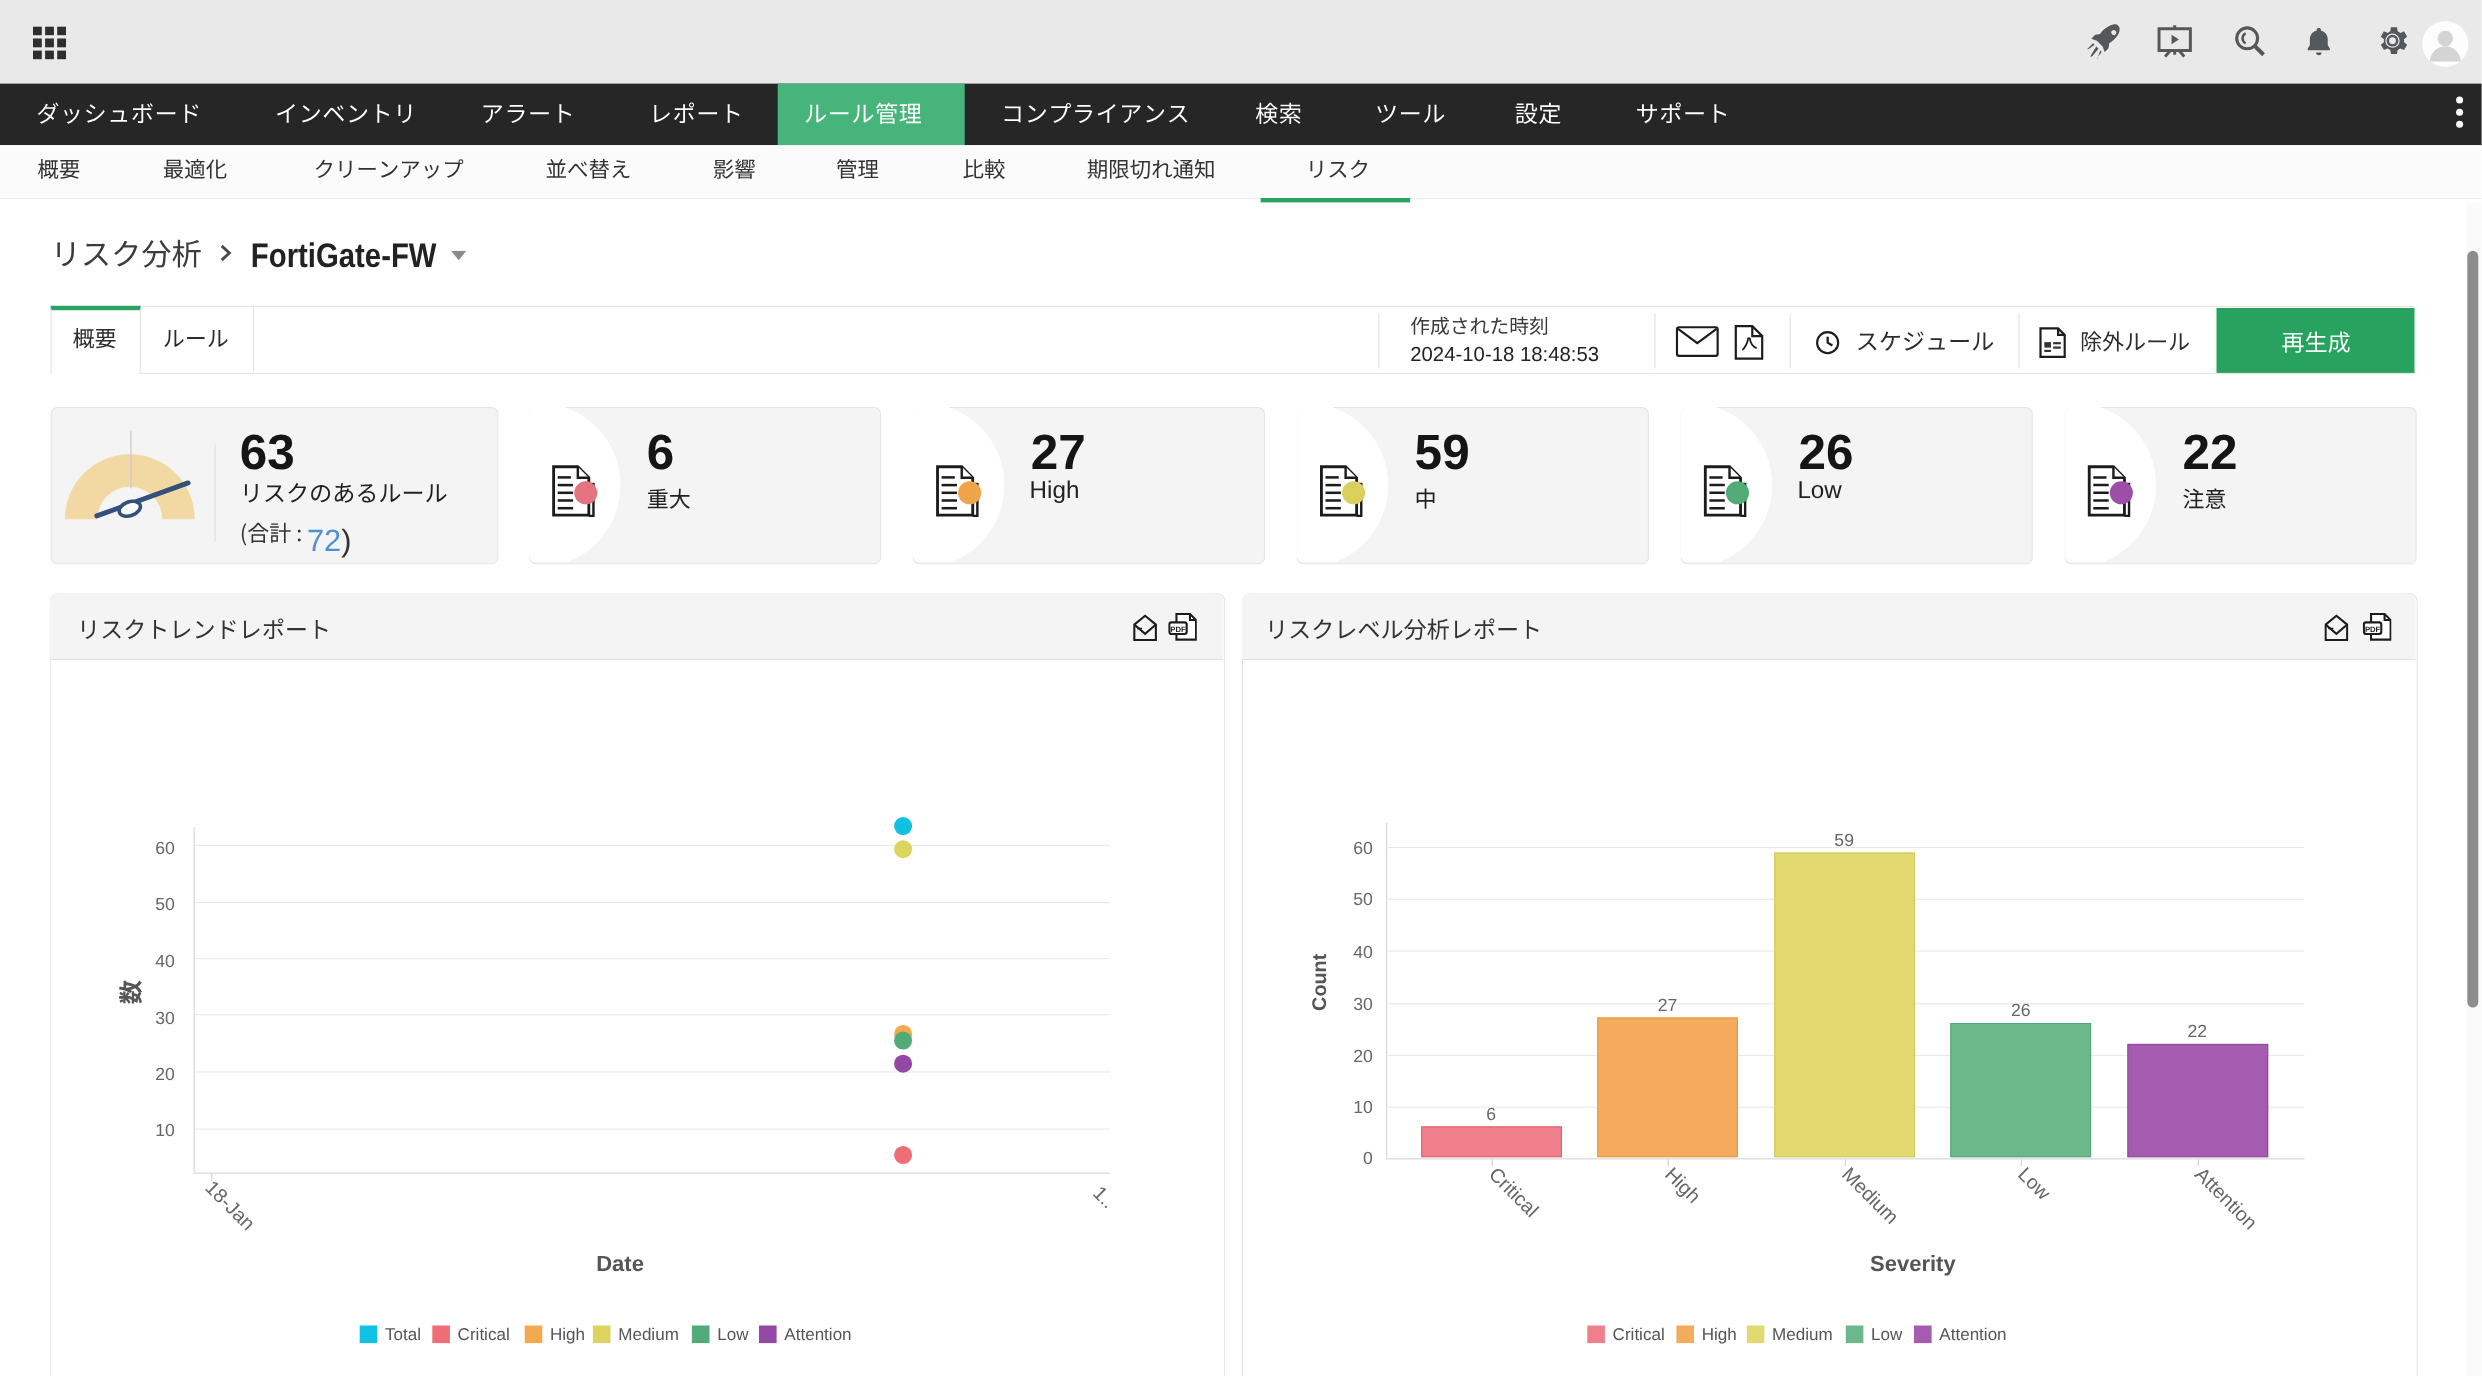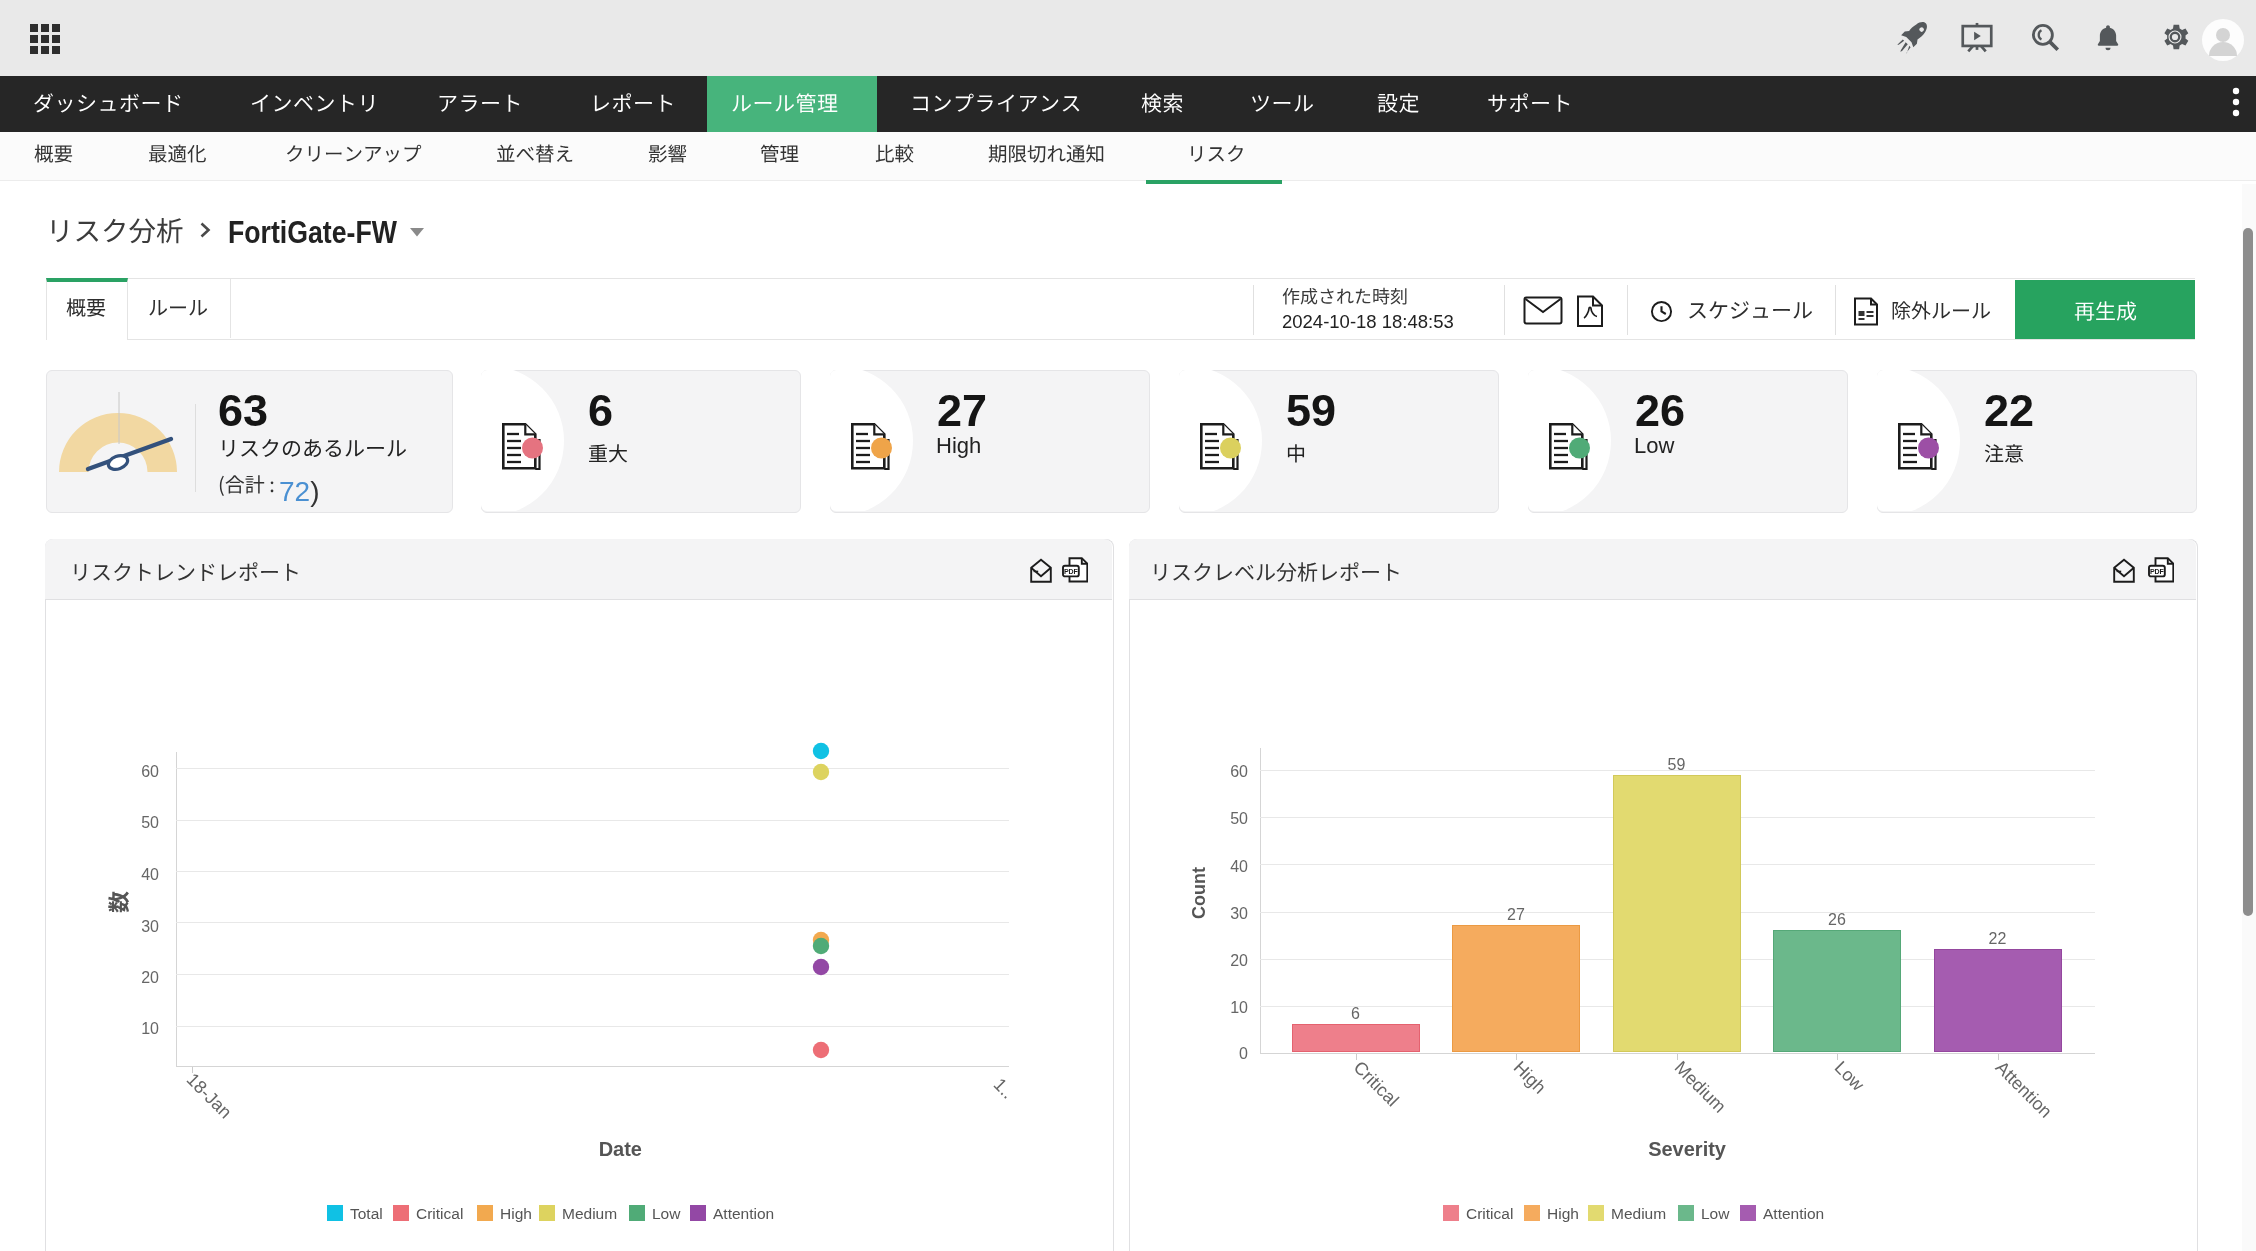--- a/index.html
+++ b/index.html
@@ -20,21 +20,21 @@
 .panel{position:absolute;top:539px;height:712px;border:1px solid #e0e0e2;border-radius:8px 8px 0 0;border-bottom:none;background:#fff}
 .phead{position:absolute;top:539px;height:60px;background:#f4f4f5;border-bottom:1px solid #e0e0e2;border-radius:8px 8px 0 0}
 .grid{position:absolute;height:1px;background:#e8e8e8}
 .vline{position:absolute;width:1px;background:#d5d5d5}
 .hlineAx{position:absolute;height:1px;background:#d5d5d5}
 .ylab{position:absolute;font-size:16px;color:#666;text-align:right}
 .vlab{position:absolute;font-size:16px;color:#666;text-align:center}
 .rlab{position:absolute;font-size:18px;color:#666;transform:rotate(45deg);transform-origin:top left;line-height:1;white-space:nowrap}
 .vtick{position:absolute;width:1px;height:6px;background:#ccc}
 .rot90{position:absolute;font-size:18px;font-weight:bold;color:#555;transform:rotate(-90deg);transform-origin:top left;line-height:1;white-space:nowrap}
-.atitle{position:absolute;font-size:20px;font-weight:bold;color:#555;text-align:right}
+.atitle{position:absolute;font-size:20px;font-weight:bold;color:#555;text-align:left}
 .lsq{position:absolute;top:1205px;width:16px;height:16px}
 .ltx{position:absolute;top:1204.5px;font-size:15.5px;color:#555}
 </style></head>
 <body>
 <svg width="0" height="0" style="position:absolute">
     <defs>
       <path id="g0" d="M765 -806Q778 -789 793 -764Q808 -740 822 -715Q836 -690 847 -669L793 -645Q778 -675 755 -715Q732 -755 712 -783ZM875 -846Q888 -828 904 -803Q919 -778 934 -754Q949 -729 959 -710L905 -686Q889 -719 866 -757Q843 -796 822 -824ZM383 -435Q432 -407 484 -373Q537 -339 590 -302Q643 -265 690 -230Q738 -195 775 -165L716 -96Q682 -127 635 -164Q588 -202 534 -240Q481 -279 428 -314Q375 -350 329 -379ZM841 -617Q834 -607 828 -591Q822 -576 818 -564Q803 -513 777 -454Q752 -395 716 -335Q681 -275 637 -221Q569 -137 468 -61Q368 15 226 68L154 5Q248 -23 324 -66Q400 -109 461 -160Q522 -211 567 -264Q606 -311 639 -366Q671 -420 695 -475Q719 -530 730 -576H359L392 -648H709Q729 -648 746 -650Q763 -653 775 -657ZM504 -762Q491 -742 479 -720Q467 -697 459 -683Q429 -629 382 -563Q335 -497 271 -432Q207 -367 127 -312L60 -363Q146 -417 209 -481Q273 -544 315 -605Q358 -666 381 -712Q389 -725 399 -748Q409 -771 413 -791Z"></path>
       <path id="g1" d="M483 -576Q490 -561 501 -532Q512 -502 524 -469Q537 -436 547 -406Q557 -377 562 -360L488 -334Q484 -351 474 -380Q465 -409 453 -442Q441 -476 429 -505Q417 -534 410 -551ZM845 -520Q840 -505 837 -493Q833 -480 830 -470Q810 -388 776 -309Q742 -231 688 -163Q619 -75 533 -16Q446 43 362 75L296 8Q354 -10 413 -40Q473 -70 526 -112Q580 -154 621 -205Q657 -249 685 -304Q714 -359 733 -421Q752 -483 759 -547ZM251 -526Q259 -509 271 -480Q283 -451 297 -416Q310 -382 322 -351Q335 -319 342 -300L266 -272Q260 -291 249 -323Q237 -356 223 -391Q209 -426 197 -455Q184 -484 177 -497Z"></path>
       <path id="g2" d="M301 -768Q323 -756 353 -737Q383 -718 415 -697Q447 -676 475 -657Q502 -639 518 -627L471 -559Q453 -572 426 -591Q399 -610 368 -631Q337 -651 307 -670Q278 -688 256 -701ZM151 -53Q206 -63 264 -80Q322 -96 379 -119Q436 -141 486 -170Q569 -218 640 -276Q711 -334 768 -400Q825 -466 865 -536L913 -454Q848 -353 748 -260Q649 -167 529 -96Q478 -67 419 -43Q359 -18 302 0Q244 18 197 28ZM150 -543Q172 -532 203 -513Q234 -495 266 -475Q298 -456 326 -438Q354 -420 370 -408L324 -338Q305 -352 278 -370Q250 -389 219 -409Q188 -428 158 -446Q128 -464 106 -475Z"></path>
       <path id="g3" d="M737 -476Q735 -469 733 -460Q731 -451 730 -445Q728 -422 722 -383Q717 -344 710 -297Q703 -250 696 -203Q689 -157 683 -118Q678 -80 674 -59H589Q593 -76 598 -111Q604 -147 611 -192Q619 -237 625 -283Q631 -328 636 -366Q640 -403 641 -423Q622 -423 587 -423Q552 -423 511 -423Q469 -423 429 -423Q389 -423 360 -423Q332 -423 323 -423Q301 -423 282 -422Q262 -421 243 -420V-504Q255 -502 269 -501Q282 -500 296 -499Q310 -498 322 -498Q334 -498 363 -498Q392 -498 430 -498Q467 -498 506 -498Q545 -498 577 -498Q610 -498 626 -498Q635 -498 644 -499Q654 -500 663 -502Q672 -503 676 -505ZM149 -91Q167 -90 188 -88Q209 -87 232 -87Q245 -87 286 -87Q328 -87 385 -87Q442 -87 505 -87Q567 -87 625 -87Q682 -87 723 -87Q764 -87 777 -87Q793 -87 817 -88Q840 -89 856 -90V-9Q847 -10 833 -10Q819 -10 805 -11Q791 -11 780 -11Q766 -11 724 -11Q682 -11 624 -11Q566 -11 503 -11Q440 -11 383 -11Q326 -11 285 -11Q244 -11 232 -11Q209 -11 190 -10Q171 -10 149 -8Z"></path>
@@ -720,21 +720,21 @@
 <div class="vtick" style="left:1676.5px;top:1054px"></div>
 <div style="position:absolute;left:1773.0px;top:930.1px;width:128px;height:122.3px;background:#6bb88b;border:1px solid #55a878;box-sizing:border-box"></div>
 <div class="vlab" style="left:1797.0px;top:911.1px;width:80px">26</div>
 <div class="rlab" style="left:1844.0px;top:1058px">Low</div>
 <div class="vtick" style="left:1837.0px;top:1054px"></div>
 <div style="position:absolute;left:1933.5px;top:948.9px;width:128px;height:103.5px;background:#a55cb0;border:1px solid #94479e;box-sizing:border-box"></div>
 <div class="vlab" style="left:1957.5px;top:929.9px;width:80px">22</div>
 <div class="rlab" style="left:2004.5px;top:1058px">Attention</div>
 <div class="vtick" style="left:1997.5px;top:1054px"></div>
 <div class="rot90" style="left:1190px;top:919px">Count</div>
-<div class="atitle" style="left:1626px;top:1138px;width:100px">Severity</div>
+<div class="atitle" style="left:1700px;top:1138px;width:100px">Severity</div>
 <div class="lsq" style="left:1443px;background:#ee7f8b"></div>
 <div class="ltx" style="left:1466px">Critical</div>
 <div class="lsq" style="left:1524px;background:#f5ab5e"></div>
 <div class="ltx" style="left:1547px">High</div>
 <div class="lsq" style="left:1588px;background:#e2da70"></div>
 <div class="ltx" style="left:1611px">Medium</div>
 <div class="lsq" style="left:1678px;background:#6bb88b"></div>
 <div class="ltx" style="left:1701px">Low</div>
 <div class="lsq" style="left:1740px;background:#a55cb0"></div>
 <div class="ltx" style="left:1763px">Attention</div>

